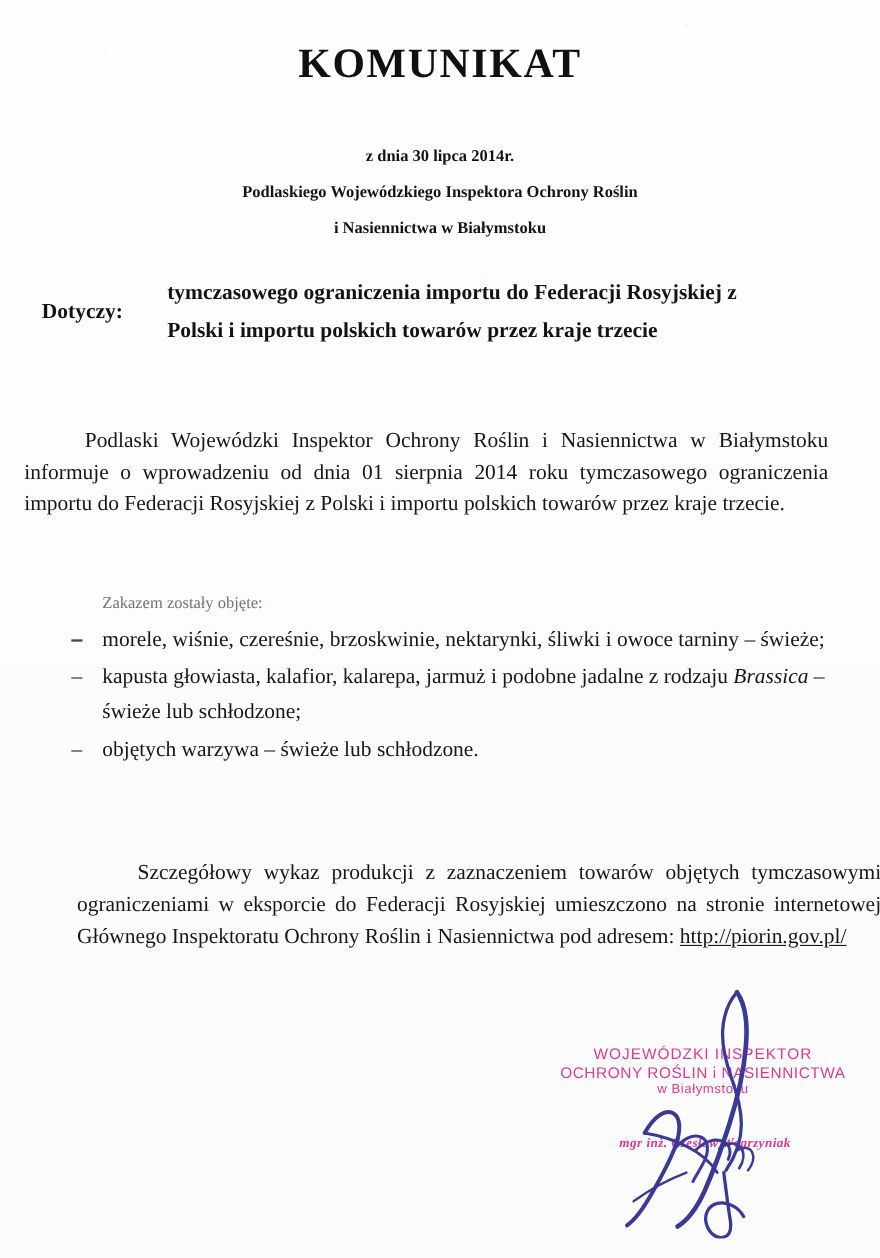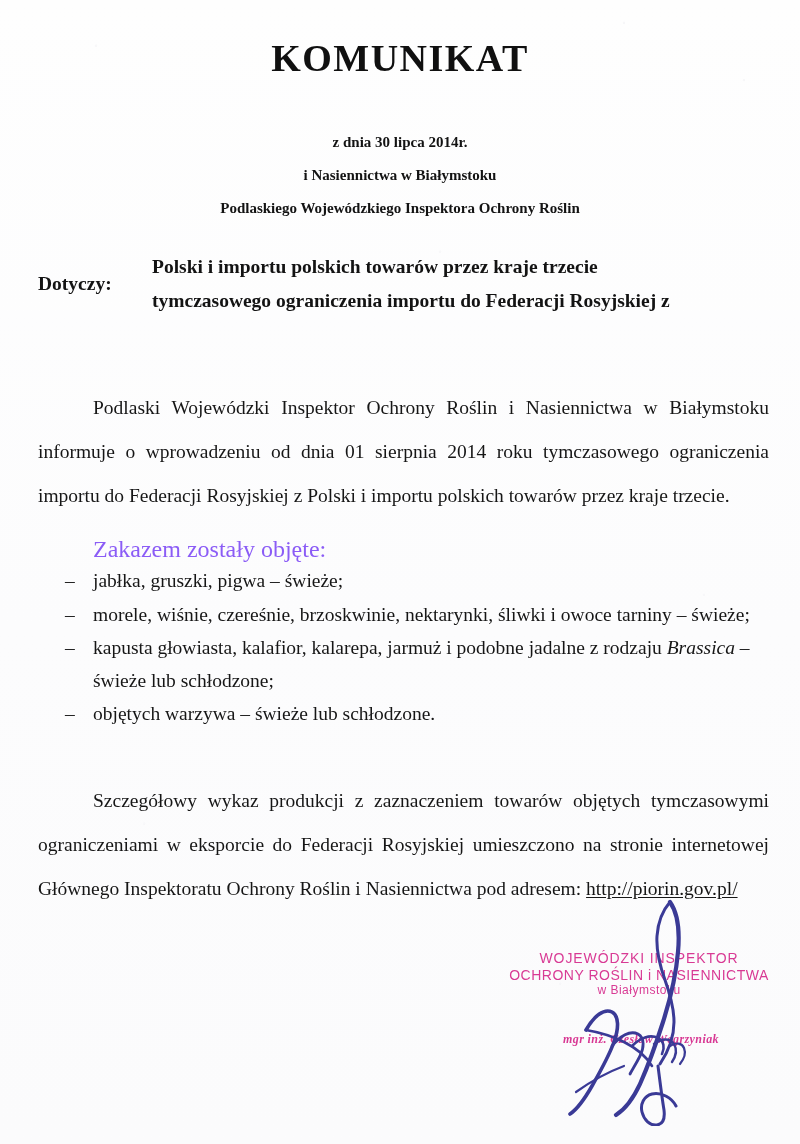--- a/index.html
+++ b/index.html
@@ -76,39 +76,39 @@
     width: 114px;
     flex: 0 0 114px;
   }
   .subject-text {
     flex: 1 1 auto;
   }
   .subject-text div { white-space: nowrap; }
 
   .body-para {
     position: absolute;
-    left: 38px;
+    left: 22px;
     width: 731px;
     font-size: 19.5px;
-    line-height: 44px;
+    line-height: 29px;
     text-align: justify;
     text-justify: inter-word;
     color: #161616;
   }
   .body-para.indent { text-indent: 55px; }
   .para-1 { top: 386px; }
-  .para-2 { top: 779px; }
+  .para-2 { top: 779px; margin-left: 48px; }
 
   .list-lead {
     position: absolute;
     top: 533px;
     left: 93px;
-    font-size: 24px;
+    font-size: 15px;
     line-height: 32px;
-    color: #8b5cf6;
+    color: #737373;
   }
 
   .ban-list {
     position: absolute;
     top: 565px;
     left: 38px;
     width: 731px;
     font-size: 19.5px;
     line-height: 32.5px;
     color: #161616;
@@ -172,40 +172,39 @@
 </head>
 <body>
 
 <div class="page">
   <div class="paper-grain"></div>
 
   <div class="doc-title">KOMUNIKAT</div>
 
   <div class="header-block">
     <div>z dnia 30 lipca 2014r.</div>
+    <div>Podlaskiego Wojewódzkiego Inspektora Ochrony Roślin</div>
     <div>i Nasiennictwa w Białymstoku</div>
-    <div>Podlaskiego Wojewódzkiego Inspektora Ochrony Roślin</div>
   </div>
 
   <div class="subject-row">
     <div class="subject-label">Dotyczy:</div>
     <div class="subject-text">
+      <div>tymczasowego ograniczenia importu do Federacji Rosyjskiej z</div>
       <div>Polski i importu polskich towarów przez kraje trzecie</div>
-      <div>tymczasowego ograniczenia importu do Federacji Rosyjskiej z</div>
     </div>
   </div>
 
   <div class="body-para indent para-1">Podlaski Wojewódzki Inspektor Ochrony Roślin i Nasiennictwa w Białymstoku informuje o wprowadzeniu od dnia 01 sierpnia 2014 roku tymczasowego ograniczenia importu do Federacji Rosyjskiej z Polski i importu polskich towarów przez kraje trzecie.</div>
 
   <div class="list-lead">Zakazem zostały objęte:</div>
 
   <div class="ban-list">
     <div class="ban-item">
       <span class="ban-dash">–</span>
-      <span>jabłka, gruszki, pigwa – świeże;</span>
     </div>
     <div class="ban-item">
       <span class="ban-dash">–</span>
       <span>morele, wiśnie, czereśnie, brzoskwinie, nektarynki, śliwki i owoce tarniny – świeże;</span>
     </div>
     <div class="ban-item">
       <span class="ban-dash">–</span>
       <span>kapusta głowiasta, kalafior, kalarepa, jarmuż i podobne jadalne z rodzaju </span><i>Brassica</i><span> – świeże lub schłodzone;</span>
     </div>
     <div class="ban-item">

